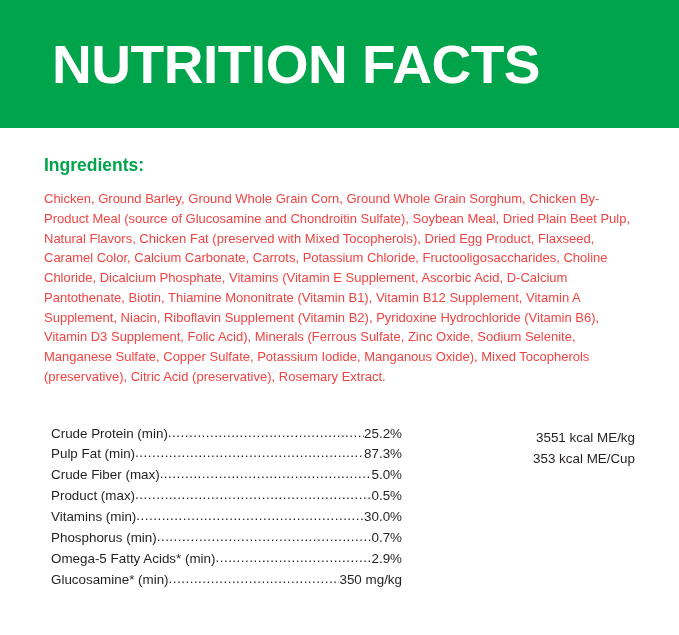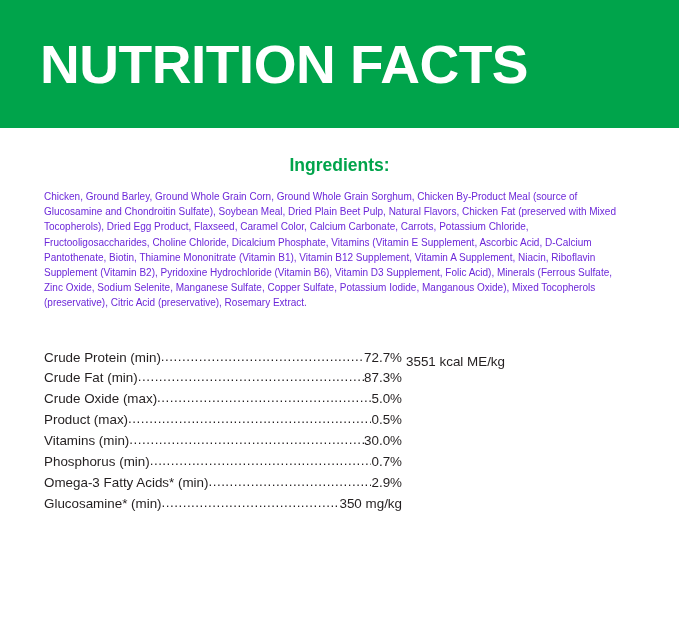--- a/index.html
+++ b/index.html
@@ -19,21 +19,21 @@
     width: 679px;
     height: 635px;
     box-sizing: border-box;
   }
   .header-band {
     background: #00A44B;
     width: 679px;
     height: 128px;
     display: flex;
     align-items: center;
-    padding-left: 40px;
+    padding-left: 52px;
     box-sizing: border-box;
   }
   .header-title {
     color: #ffffff;
     font-size: 54px;
     font-weight: bold;
     letter-spacing: -0.5px;
     line-height: 1;
     font-family: "Liberation Sans", sans-serif;
     transform: scaleX(1.02);
@@ -41,30 +41,29 @@
   }
   .content {
     padding: 0 44px;
     box-sizing: border-box;
   }
   .section-heading {
     color: #00A44B;
     font-size: 17.5px;
     font-weight: bold;
     margin: 0;
-    text-align: center;
   }
   .ingredients-heading {
     margin-top: 27px;
   }
   .ingredients-body {
     margin-top: 13px;
-    font-size: 10px;
+    font-size: 13px;
     line-height: 1.52;
-    color: #6d28d9;
+    color: #ef4444;
     max-width: 588px;
     text-align: left;
   }
   .lower {
     display: flex;
     margin-top: 26px;
   }
   .col-left {
     width: 358px;
     flex: 0 0 358px;
@@ -79,39 +78,41 @@
     line-height: 1.0;
   }
   .ga-row {
     display: flex;
     align-items: baseline;
     white-space: nowrap;
     margin-bottom: 7.5px;
   }
   .ga-name {
     flex: 0 0 auto;
+    margin-left: 7px;
   }
   .ga-dots {
     flex: 1 1 auto;
     overflow: hidden;
     margin: 0 0px;
     letter-spacing: 0.5px;
     color: #231f20;
     font-size: 13.4px;
     position: relative;
     top: -1px;
   }
   .ga-val {
     flex: 0 0 auto;
     text-align: right;
   }
   .cal-list {
     margin-top: 14px;
     font-size: 13.4px;
     line-height: 1.62;
+    text-align: right;
   }
   .cal-row {
     white-space: nowrap;
   }
 </style>
 </head>
 <body>
 
 <div class="page">
 
@@ -124,62 +125,63 @@
     <div class="section-heading ingredients-heading">Ingredients:</div>
     <div class="ingredients-body">Chicken, Ground Barley, Ground Whole Grain Corn, Ground Whole Grain Sorghum, Chicken By-Product Meal (source of Glucosamine and Chondroitin Sulfate), Soybean Meal, Dried Plain Beet Pulp, Natural Flavors, Chicken Fat (preserved with Mixed Tocopherols), Dried Egg Product, Flaxseed, Caramel Color, Calcium Carbonate, Carrots, Potassium Chloride, Fructooligosaccharides, Choline Chloride, Dicalcium Phosphate, Vitamins (Vitamin E Supplement, Ascorbic Acid, D-Calcium Pantothenate, Biotin, Thiamine Mononitrate (Vitamin B1), Vitamin B12 Supplement, Vitamin A Supplement, Niacin, Riboflavin Supplement (Vitamin B2), Pyridoxine Hydrochloride (Vitamin B6), Vitamin D3 Supplement, Folic Acid), Minerals (Ferrous Sulfate, Zinc Oxide, Sodium Selenite, Manganese Sulfate, Copper Sulfate, Potassium Iodide, Manganous Oxide), Mixed Tocopherols (preservative), Citric Acid (preservative), Rosemary Extract.</div>
 
     <div class="lower">
 
       <div class="col-left">
         <div class="ga-list" id="ga-list">
             <div class="ga-row">
               <span class="ga-name">Crude Protein (min)</span>
               <span class="ga-dots">........................................................................................................................</span>
-              <span class="ga-val">72.7%</span>
+              <span class="ga-val">25.2%</span>
             </div>
             <div class="ga-row">
-              <span class="ga-name">Crude Fat (min)</span>
+              <span class="ga-name">Pulp Fat (min)</span>
               <span class="ga-dots">........................................................................................................................</span>
               <span class="ga-val">87.3%</span>
             </div>
             <div class="ga-row">
-              <span class="ga-name">Crude Oxide (max)</span>
+              <span class="ga-name">Crude Fiber (max)</span>
               <span class="ga-dots">........................................................................................................................</span>
               <span class="ga-val">5.0%</span>
             </div>
             <div class="ga-row">
               <span class="ga-name">Product (max)</span>
               <span class="ga-dots">........................................................................................................................</span>
               <span class="ga-val">0.5%</span>
             </div>
             <div class="ga-row">
               <span class="ga-name">Vitamins (min)</span>
               <span class="ga-dots">........................................................................................................................</span>
               <span class="ga-val">30.0%</span>
             </div>
             <div class="ga-row">
               <span class="ga-name">Phosphorus (min)</span>
               <span class="ga-dots">........................................................................................................................</span>
               <span class="ga-val">0.7%</span>
             </div>
             <div class="ga-row">
-              <span class="ga-name">Omega-3 Fatty Acids* (min)</span>
+              <span class="ga-name">Omega-5 Fatty Acids* (min)</span>
               <span class="ga-dots">........................................................................................................................</span>
               <span class="ga-val">2.9%</span>
             </div>
             <div class="ga-row">
               <span class="ga-name">Glucosamine* (min)</span>
               <span class="ga-dots">........................................................................................................................</span>
               <span class="ga-val">350 mg/kg</span>
             </div>
           </div>
 
       </div>
 
       <div class="col-right">
         <div class="cal-list" id="cal-list">
             <div class="cal-row">3551 kcal ME/kg</div>
+            <div class="cal-row">353 kcal ME/Cup</div>
           </div>
       </div>
 
     </div>
   </div>
 </div>
 
 </body></html>

